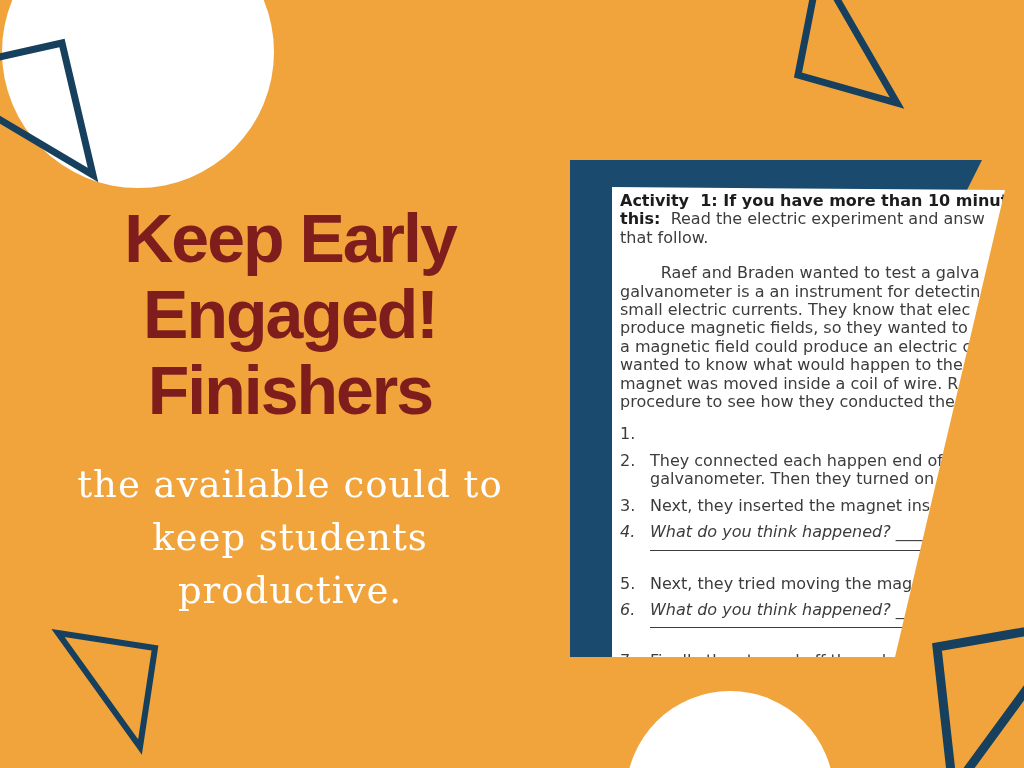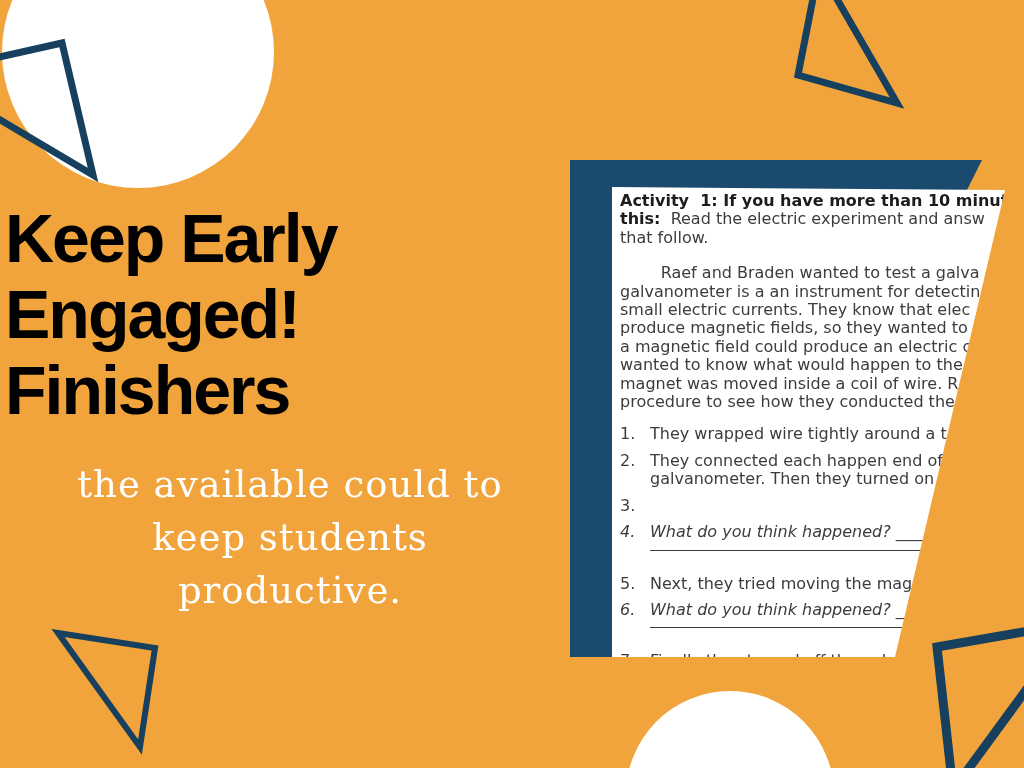--- a/index.html
+++ b/index.html
@@ -3,22 +3,22 @@
 <meta charset="utf-8">
 <style>
   html,body{margin:0;padding:0;background:#888;}
   .canvas{
     position:relative;width:1024px;height:768px;overflow:hidden;
     background:#f2a43c;font-family:"Liberation Sans",sans-serif;
   }
   .shapes{position:absolute;left:0;top:0;width:1024px;height:768px;}
   
   .headline{
-    position:absolute;left:5px;top:200px;width:570px;
-    color:#000000;font-weight:700;font-size:68px;line-height:76px;letter-spacing:-2px;
+    position:absolute;left:5px;top:200px;width:570px;text-align:center;
+    color:#7f1d1d;font-weight:700;font-size:68px;line-height:76px;letter-spacing:-2px;
     font-family:"Liberation Sans",sans-serif;
   }
   
   .subheadline{
     position:absolute;left:5px;top:458px;width:570px;text-align:center;
     color:#ffffff;font-size:37px;line-height:53px;letter-spacing:1px;
     font-family:"DejaVu Serif","Liberation Serif",serif;
   }
   
   .photo-navy{
@@ -87,29 +87,29 @@
           <div class="ws-line">small electric currents. They know that elec</div>
           <div class="ws-line">produce magnetic fields, so they wanted to</div>
           <div class="ws-line">a magnetic field could produce an electric c</div>
           <div class="ws-line">wanted to know what would happen to the</div>
           <div class="ws-line">magnet was moved inside a coil of wire. R</div>
           <div class="ws-line">procedure to see how they conducted the</div>
         </div>
       <div class="ws-list" id="ws-list">
           <div class="ws-item">
             <span class="ws-num">1.</span>
-            <span class="ws-text">They wrapped wire tightly around a t</span>
           </div>
           <div class="ws-item">
             <span class="ws-num">2.</span>
             <span class="ws-text">They connected each happen end of th
 galvanometer. Then they turned on</span>
           </div>
           <div class="ws-item">
             <span class="ws-num">3.</span>
+            <span class="ws-text">Next, they inserted the magnet ins</span>
           </div>
           <div class="ws-item italic">
             <span class="ws-num">4.</span>
             <span class="ws-text">What do you think happened? ________</span>
           </div>
           <div class="ws-rule"></div>
           <div class="ws-item">
             <span class="ws-num">5.</span>
             <span class="ws-text">Next, they tried moving the mag</span>
           </div>

